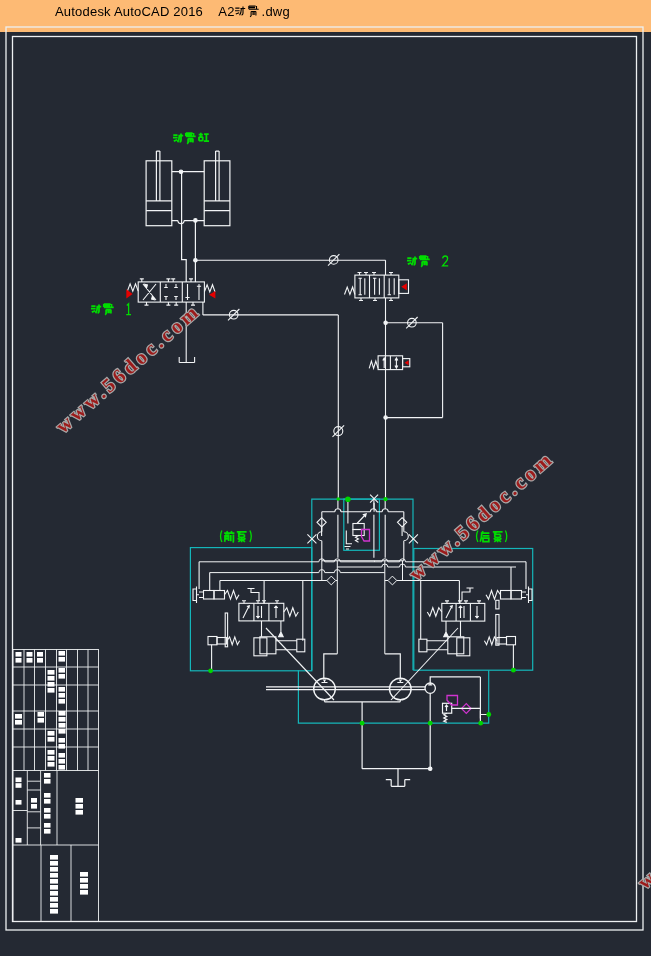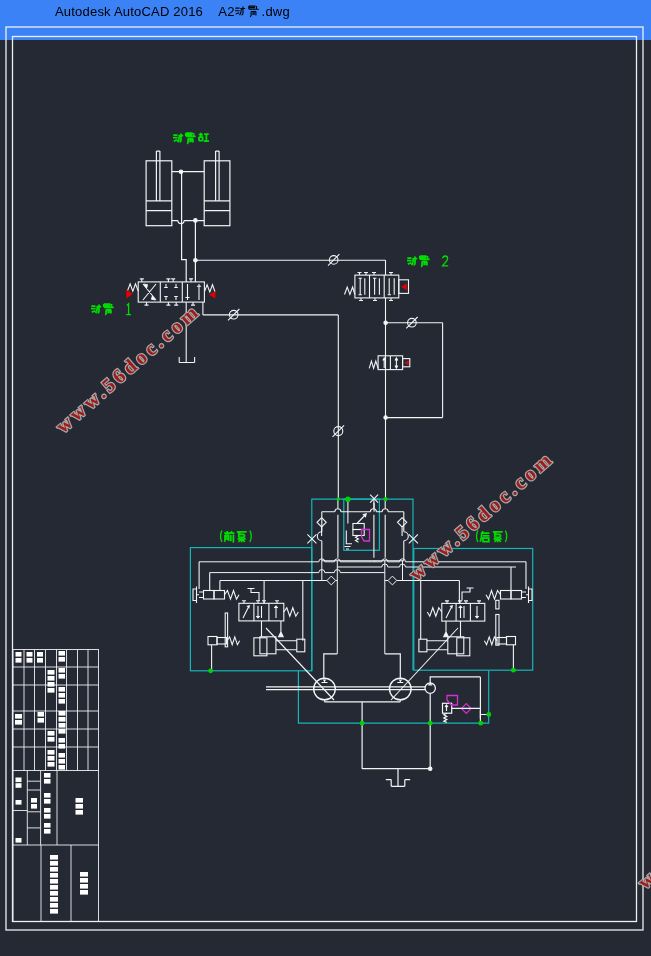--- a/index.html
+++ b/index.html
@@ -1,17 +1,17 @@
 <!DOCTYPE html>
 <html><head>
 <meta charset="utf-8">
 <style>
   html,body{margin:0;padding:0;background:#242933;}
   #page{position:relative;width:651px;height:956px;background:#242933;overflow:hidden;font-family:"Liberation Sans",sans-serif;}
-  #titlebar{position:absolute;left:0;top:0;width:651px;height:40px;background:#3b82f6;color:#000;font-size:13px;}
+  #titlebar{position:absolute;left:0;top:0;width:651px;height:32px;background:#fdba74;color:#000;font-size:13px;}
   #titlebar span{position:absolute;left:55px;top:4px;letter-spacing:0.2px;}
   #main{position:absolute;left:0;top:0;}
 </style>
 </head>
 <body>
 <div id="page">
 
 <div id="titlebar">
       <span>Autodesk AutoCAD 2016&nbsp;&nbsp;&nbsp;&nbsp;A2<svg width="27" height="13" viewBox="0 0 27 13" style="vertical-align:-2px" fill="none" stroke="#000" stroke-width="1.1">
           <g transform="translate(0,0.5)">

